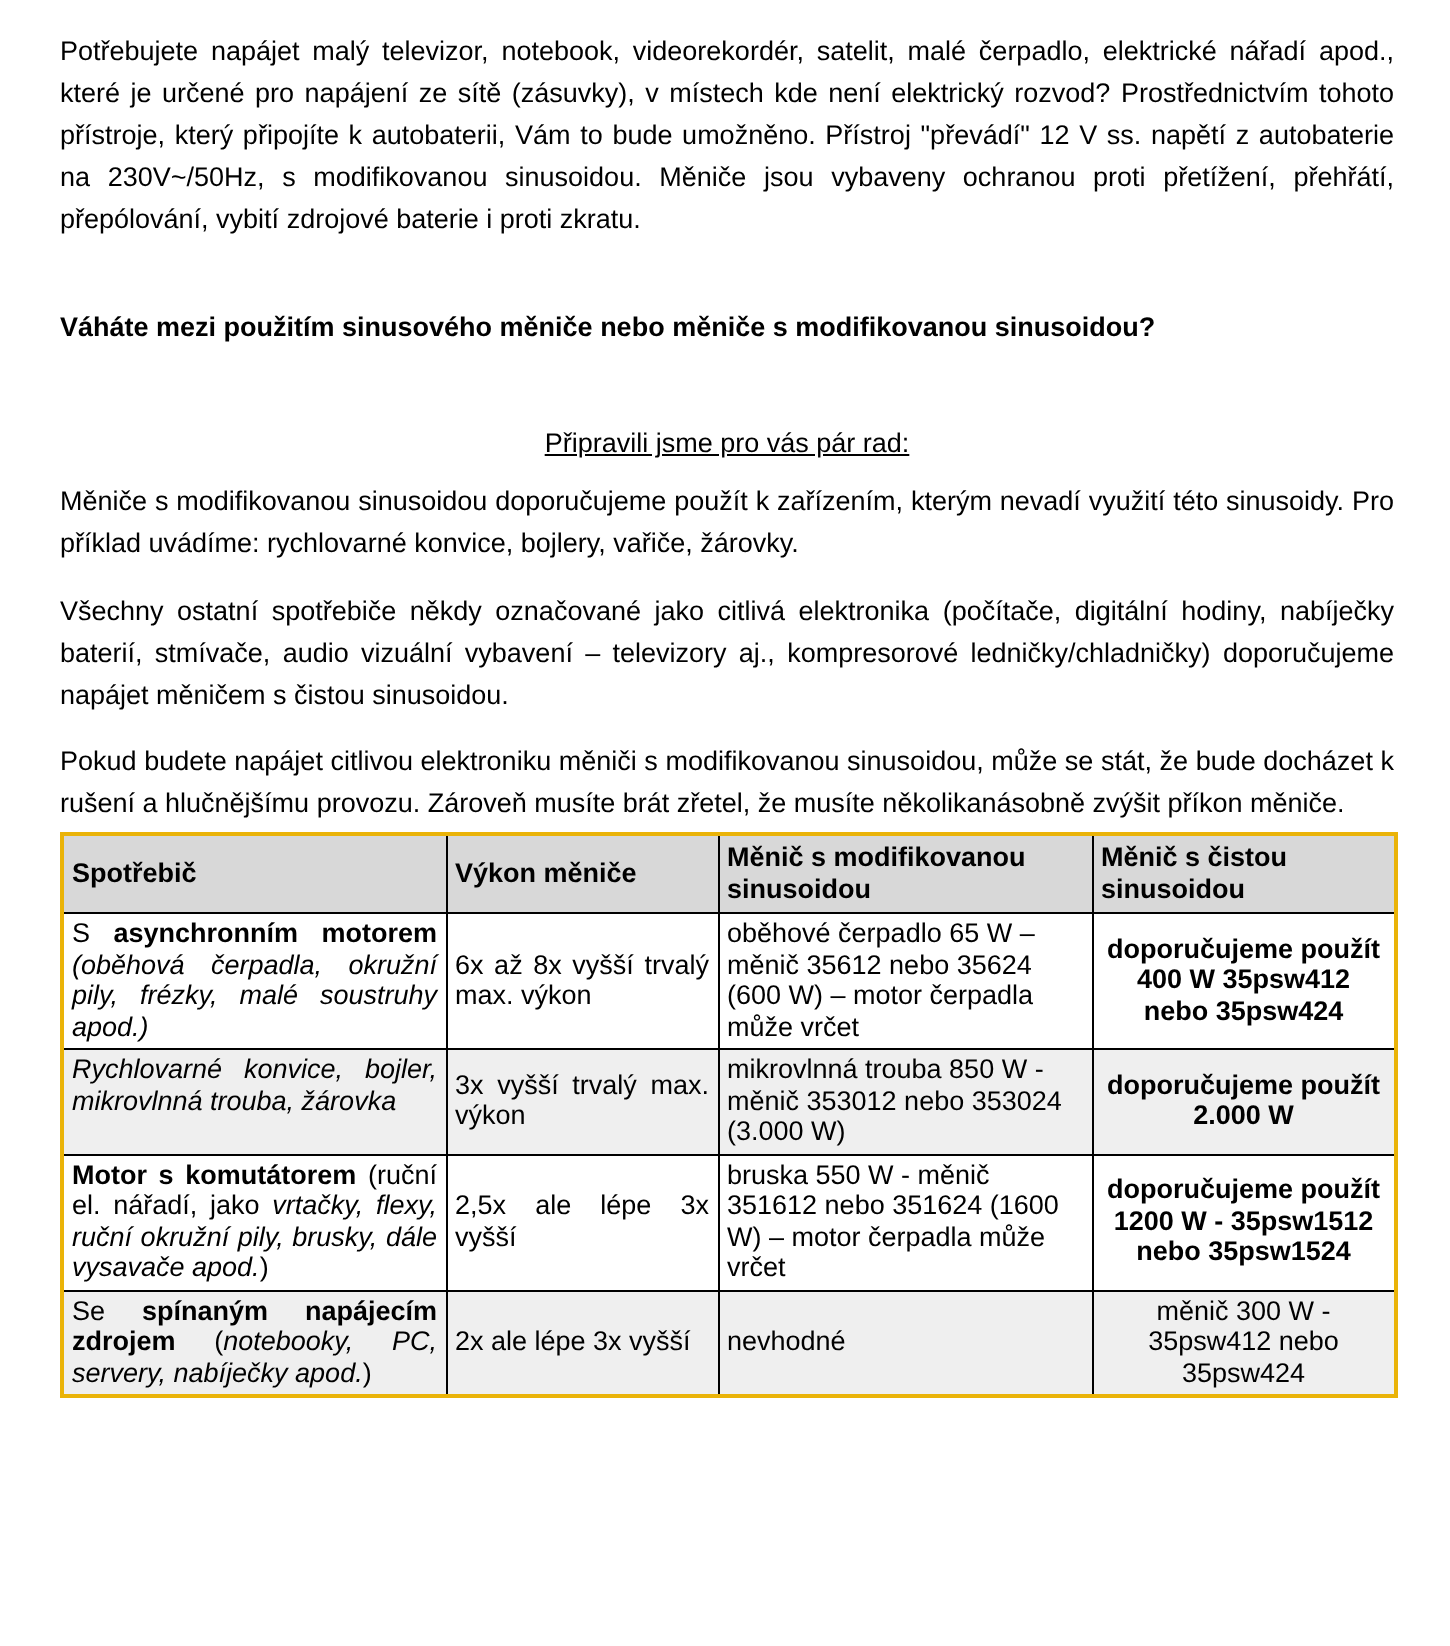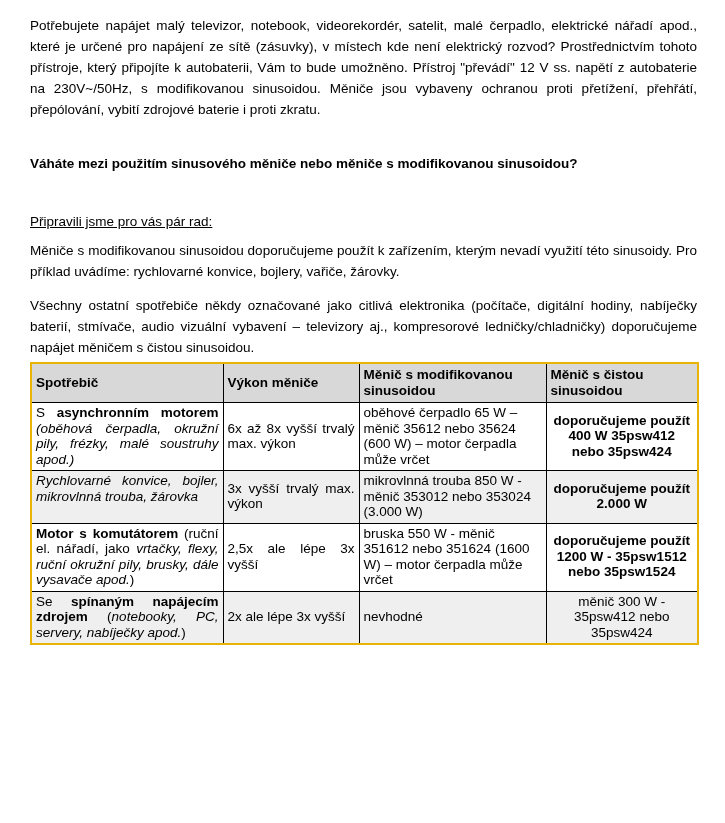--- a/index.html
+++ b/index.html
@@ -12,21 +12,21 @@
     overflow: hidden;
   }
   .page { padding: 15px 28px 0 30px; }
   p.body-text {
     margin: 0;
     font-size: 13.5px;
     line-height: 21px;
     text-align: justify;
   }
   p.question { font-weight: bold; margin-top: 33px; }
-  p.tips { margin-top: 37px; text-align: left; }
+  p.tips { margin-top: 37px; text-align: center; }
   p.tips .u { text-decoration: underline; }
   p.tip1 { margin-top: 8px; }
   p.tip2 { margin-top: 13px; }
   p.tip3 { margin-top: 12px; }
 
   table.inv {
     margin-top: 4px;
     border-collapse: collapse;
     table-layout: fixed;
     width: 667px;
@@ -69,20 +69,21 @@
   <p class="body-text">Potřebujete napájet malý televizor, notebook, videorekordér, satelit, malé čerpadlo, elektrické nářadí apod., které je určené pro napájení ze sítě (zásuvky), v místech kde není elektrický rozvod? Prostřednictvím tohoto přístroje, který připojíte k autobaterii, Vám to bude umožněno. Přístroj "převádí" 12 V ss. napětí z autobaterie na 230V~/50Hz, s modifikovanou sinusoidou. Měniče jsou vybaveny ochranou proti přetížení, přehřátí, přepólování, vybití zdrojové baterie i proti zkratu.</p>
 
   <p class="body-text question">Váháte mezi použitím sinusového měniče nebo měniče s modifikovanou sinusoidou?</p>
 
   <p class="body-text tips"><span class="u">Připravili jsme pro vás pár rad:</span></p>
 
   <p class="body-text tip1">Měniče s modifikovanou sinusoidou doporučujeme použít k zařízením, kterým nevadí využití této sinusoidy. Pro příklad uvádíme: rychlovarné konvice, bojlery, vařiče, žárovky.</p>
 
   <p class="body-text tip2">Všechny ostatní spotřebiče někdy označované jako citlivá elektronika (počítače, digitální hodiny, nabíječky baterií, stmívače, audio vizuální vybavení – televizory aj., kompresorové ledničky/chladničky) doporučujeme napájet měničem s čistou sinusoidou.</p>
 
+  <p class="body-text tip3">Pokud budete napájet citlivou elektroniku měniči s modifikovanou sinusoidou, může se stát, že bude docházet k rušení a hlučnějšímu provozu. Zároveň musíte brát zřetel, že musíte několikanásobně zvýšit příkon měniče.</p>
 
   <table class="inv">
     <colgroup>
       <col class="col1">
         <col class="col2">
         <col class="col3">
         <col class="col4">
     </colgroup>
     <thead>
       <tr>

